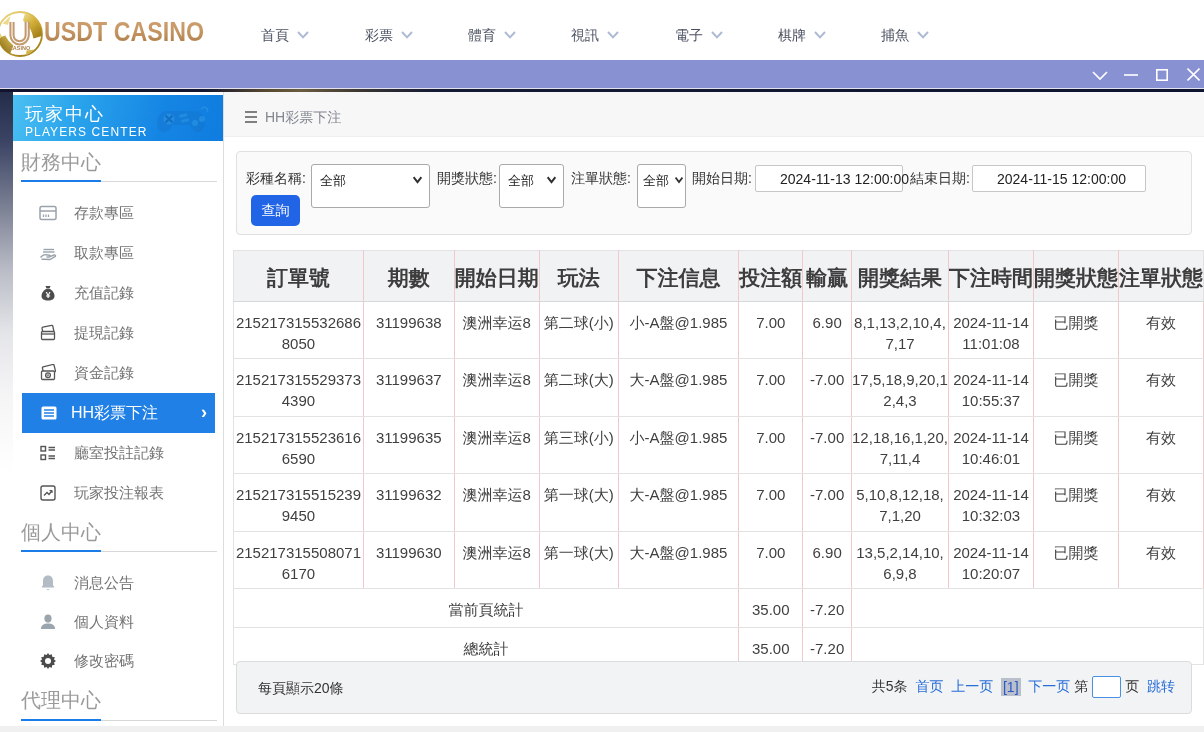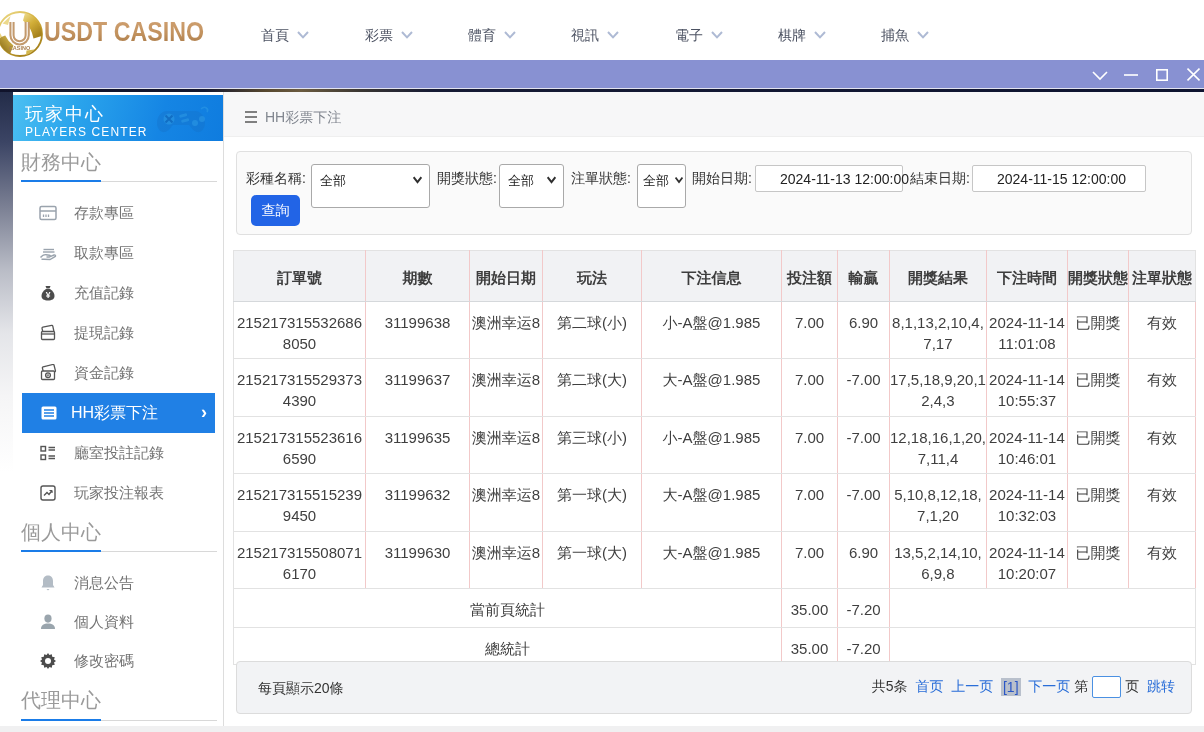--- a/index.html
+++ b/index.html
@@ -55,21 +55,21 @@
 .fsel { top:72px; height:44px; background:#fff; border:1px solid #a9a9a9; border-radius:3px; font-size:13px; color:#222; }
 .fsel span { position:absolute; left:8px; top:7px; }
 .fsel svg { position:absolute; right:7px; top:11px; }
 .finput { top:73px; height:27px; background:#fff; border:1px solid #c6c6c6; border-radius:2px; font-size:14px; color:#222; }
 .finput span { position:absolute; left:7px; top:5px; white-space:nowrap;margin-left:17px; }
 #qbtn { left:27px; top:103px; width:49px; height:31px; background:#2264e6; border-radius:5px;
   color:#fff; font-size:14px; text-align:center; line-height:31px; }
 
 
 #tbl { left:9px; top:158px; border-collapse:collapse; table-layout:fixed; }
-#tbl th { background:#f1f2f4; font-size:15px; white-space:nowrap; padding-left:0; padding-right:0; font-weight:bold; color:#3d3d3d; height:51px;
+#tbl th { background:#f1f2f4; font-size:21px; white-space:nowrap; padding-left:0; padding-right:0; font-weight:bold; color:#3d3d3d; height:51px;
   border:1px solid #e2e2e2; border-right:1px solid #f2c9c9; padding-top:4px; border-bottom:1px solid #d5d8db; }
 #tbl th:last-child { border-right:1px solid #e2e2e2; }
 #tbl td { font-size:15px; color:#3f3f3f; text-align:center; vertical-align:top; padding-top:10px;
   border-right:1px solid #f2c9c9; border-bottom:1px solid #e2e2e2; line-height:21px; }
 #tbl { border:1px solid #e2e2e2; }
 #tbl tr.r1 { height:57px; } #tbl tr.r2 { height:58px; }
 #tbl tr.sr1 { height:39px; }
 #tbl tr.sr2 { height:37px; }
 
 

